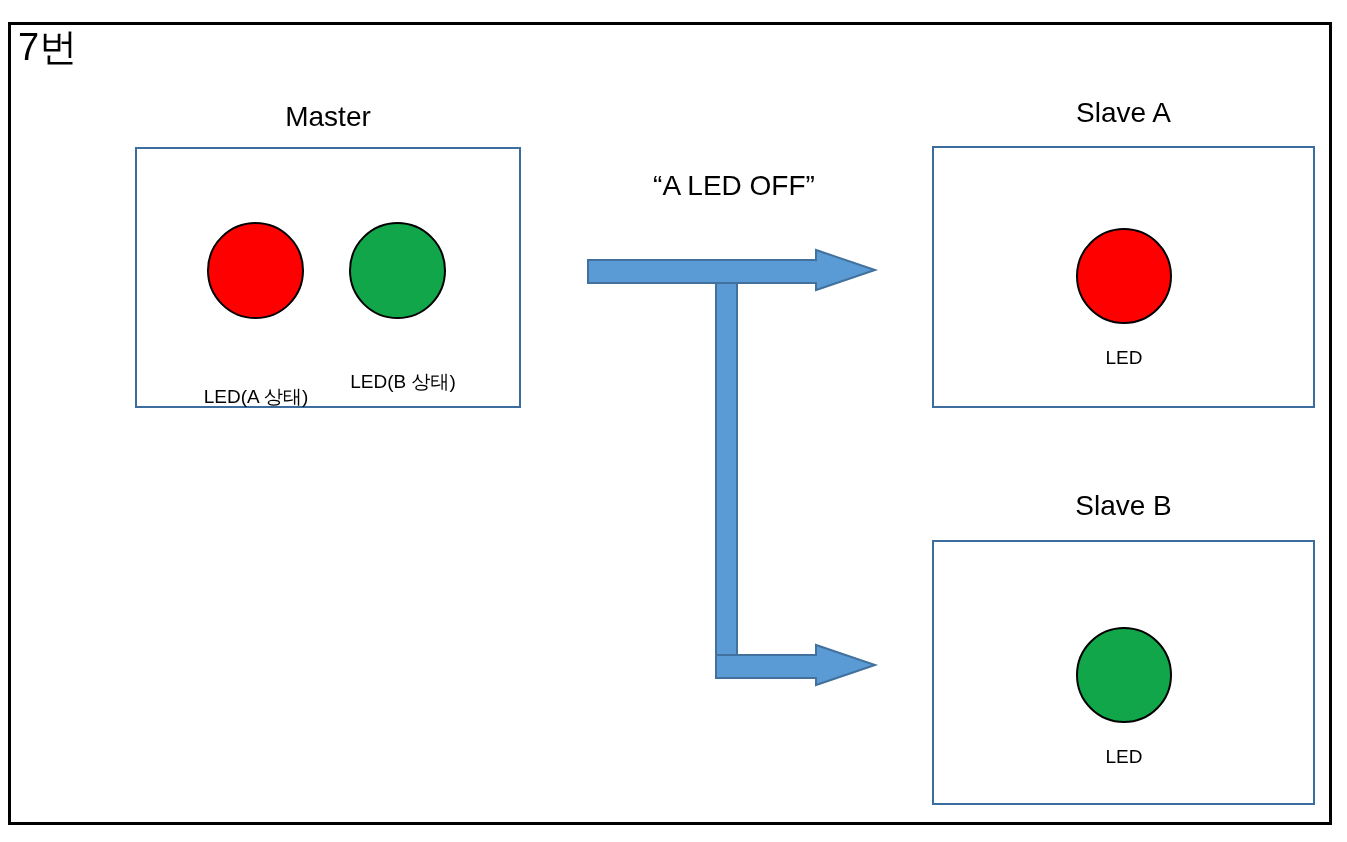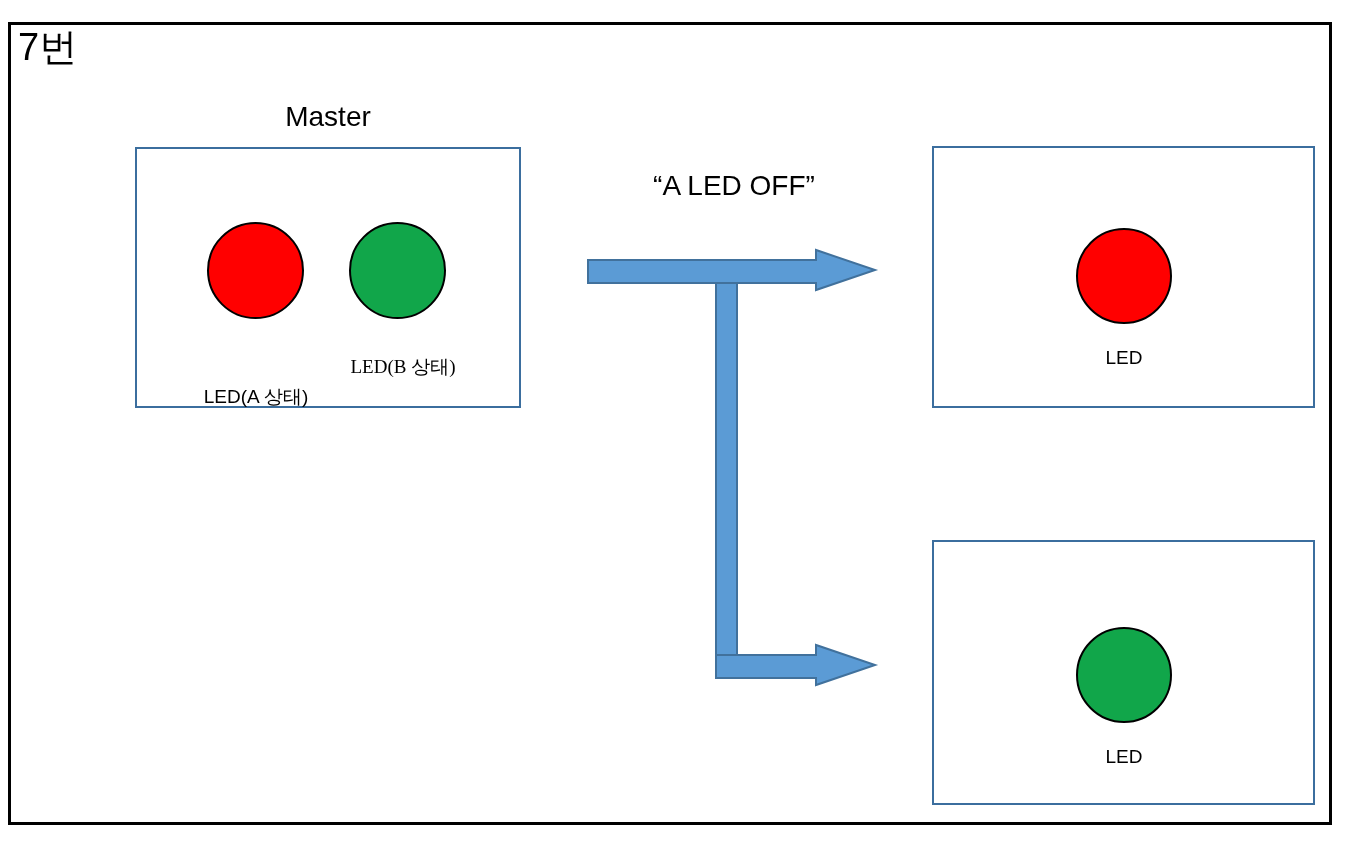--- a/index.html
+++ b/index.html
@@ -110,31 +110,33 @@
   <div class="device-caption" style="left:135px; top:94px; width:386px;">Master</div>
 
   <div class="device-box" style="left:135px; top:147px; width:386px; height:261px;">
 
     <div class="led" style="left:70px; top:73px; width:97px; height:97px; background:#FF0000;"></div>
 
     <div class="led" style="left:212px; top:73px; width:97px; height:97px; background:#11A64A;"></div>
 
     <div class="led-label" style="left:36px; top:210px; width:166px;margin-top:26px;">LED(A 상태)</div>
 
-    <div class="led-label" style="left:183px; top:206px; width:166px;font-family:Liberation Serif, serif;">LED(B 상태)</div>
+    <div class="led-label" style="left:183px; top:221px; width:166px;">LED(B 상태)</div>
   </div>
 
+  <div class="device-caption" style="left:932px; top:90px; width:383px;">Slave A</div>
 
   <div class="device-box" style="left:932px; top:146px; width:383px; height:262px;">
 
     <div class="led" style="left:142px; top:80px; width:96px; height:96px; background:#FF0000;"></div>
 
     <div class="led-label" style="left:110px; top:198px; width:160px;">LED</div>
   </div>
 
+  <div class="device-caption" style="left:932px; top:483px; width:383px;">Slave B</div>
 
   <div class="device-box" style="left:932px; top:540px; width:383px; height:265px;">
 
     <div class="led" style="left:142px; top:85px; width:96px; height:96px; background:#11A64A;"></div>
 
     <div class="led-label" style="left:110px; top:203px; width:160px;">LED</div>
   </div>
 
   <div class="arrow-caption">“A LED OFF”</div>
 

